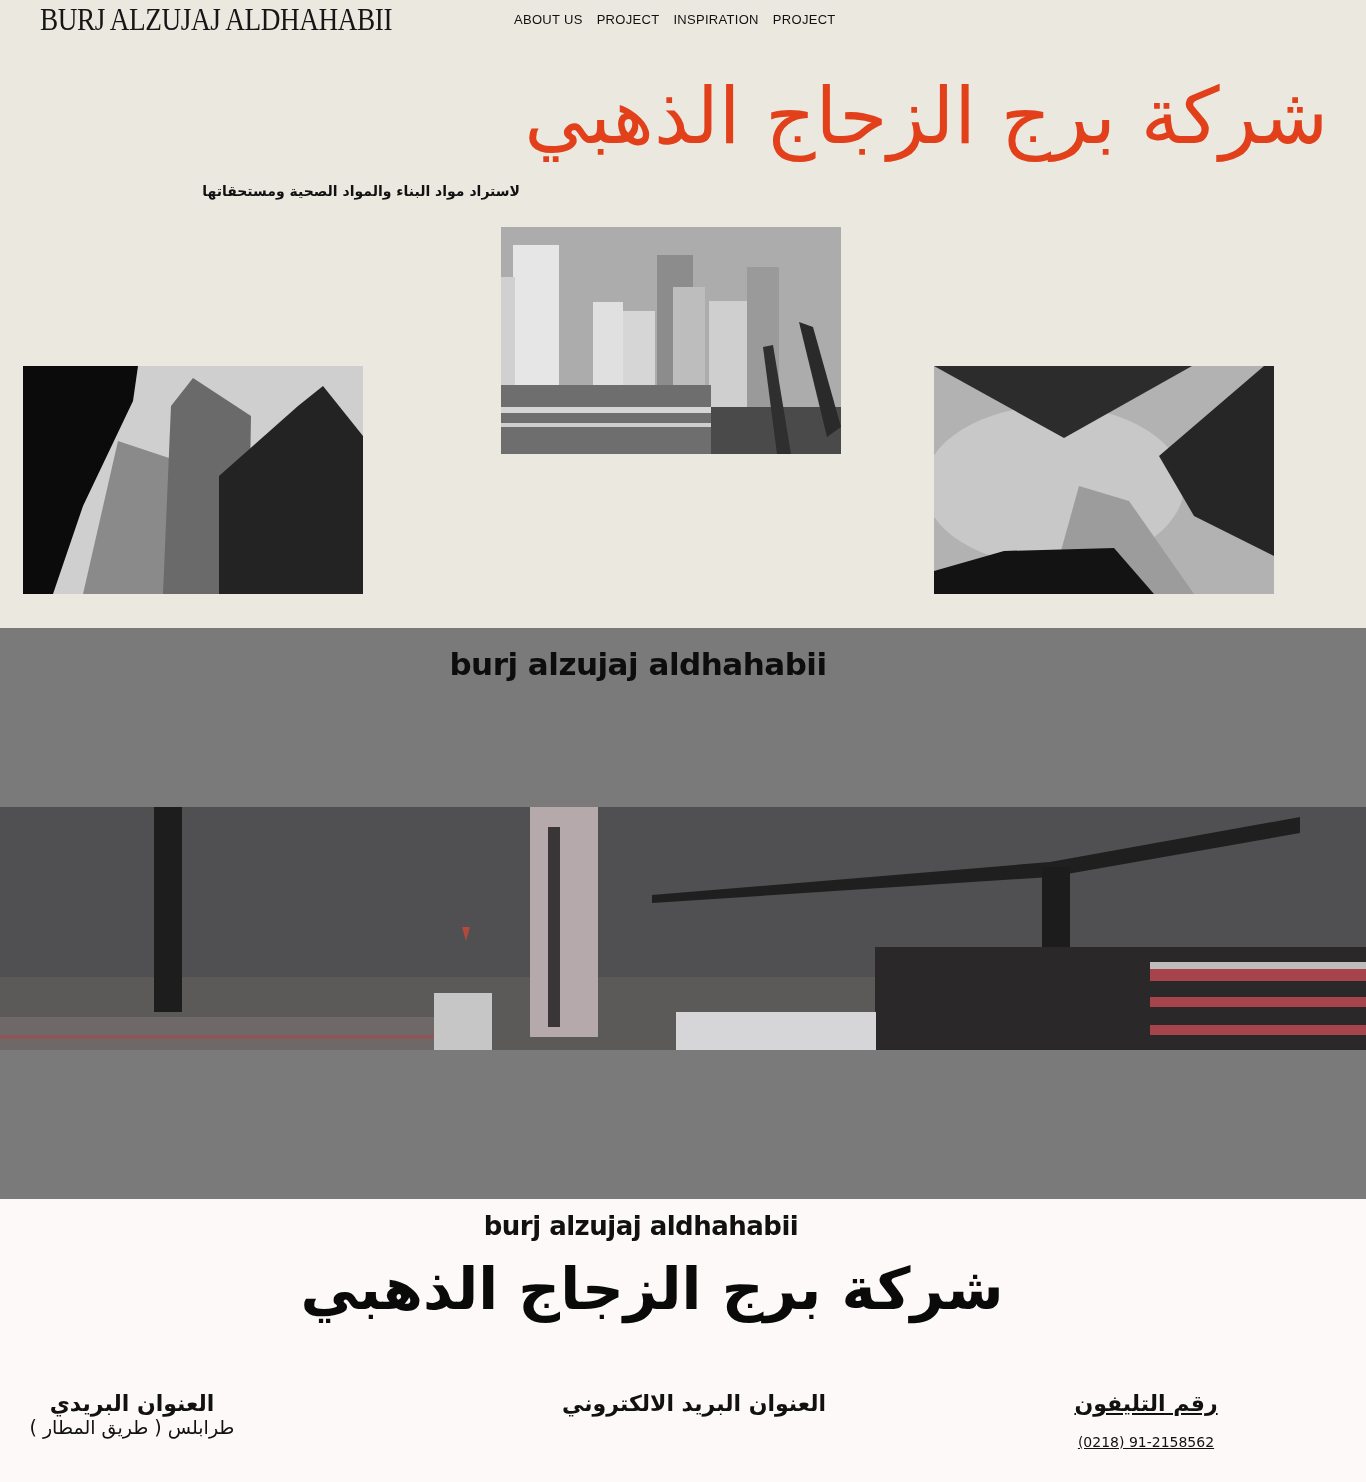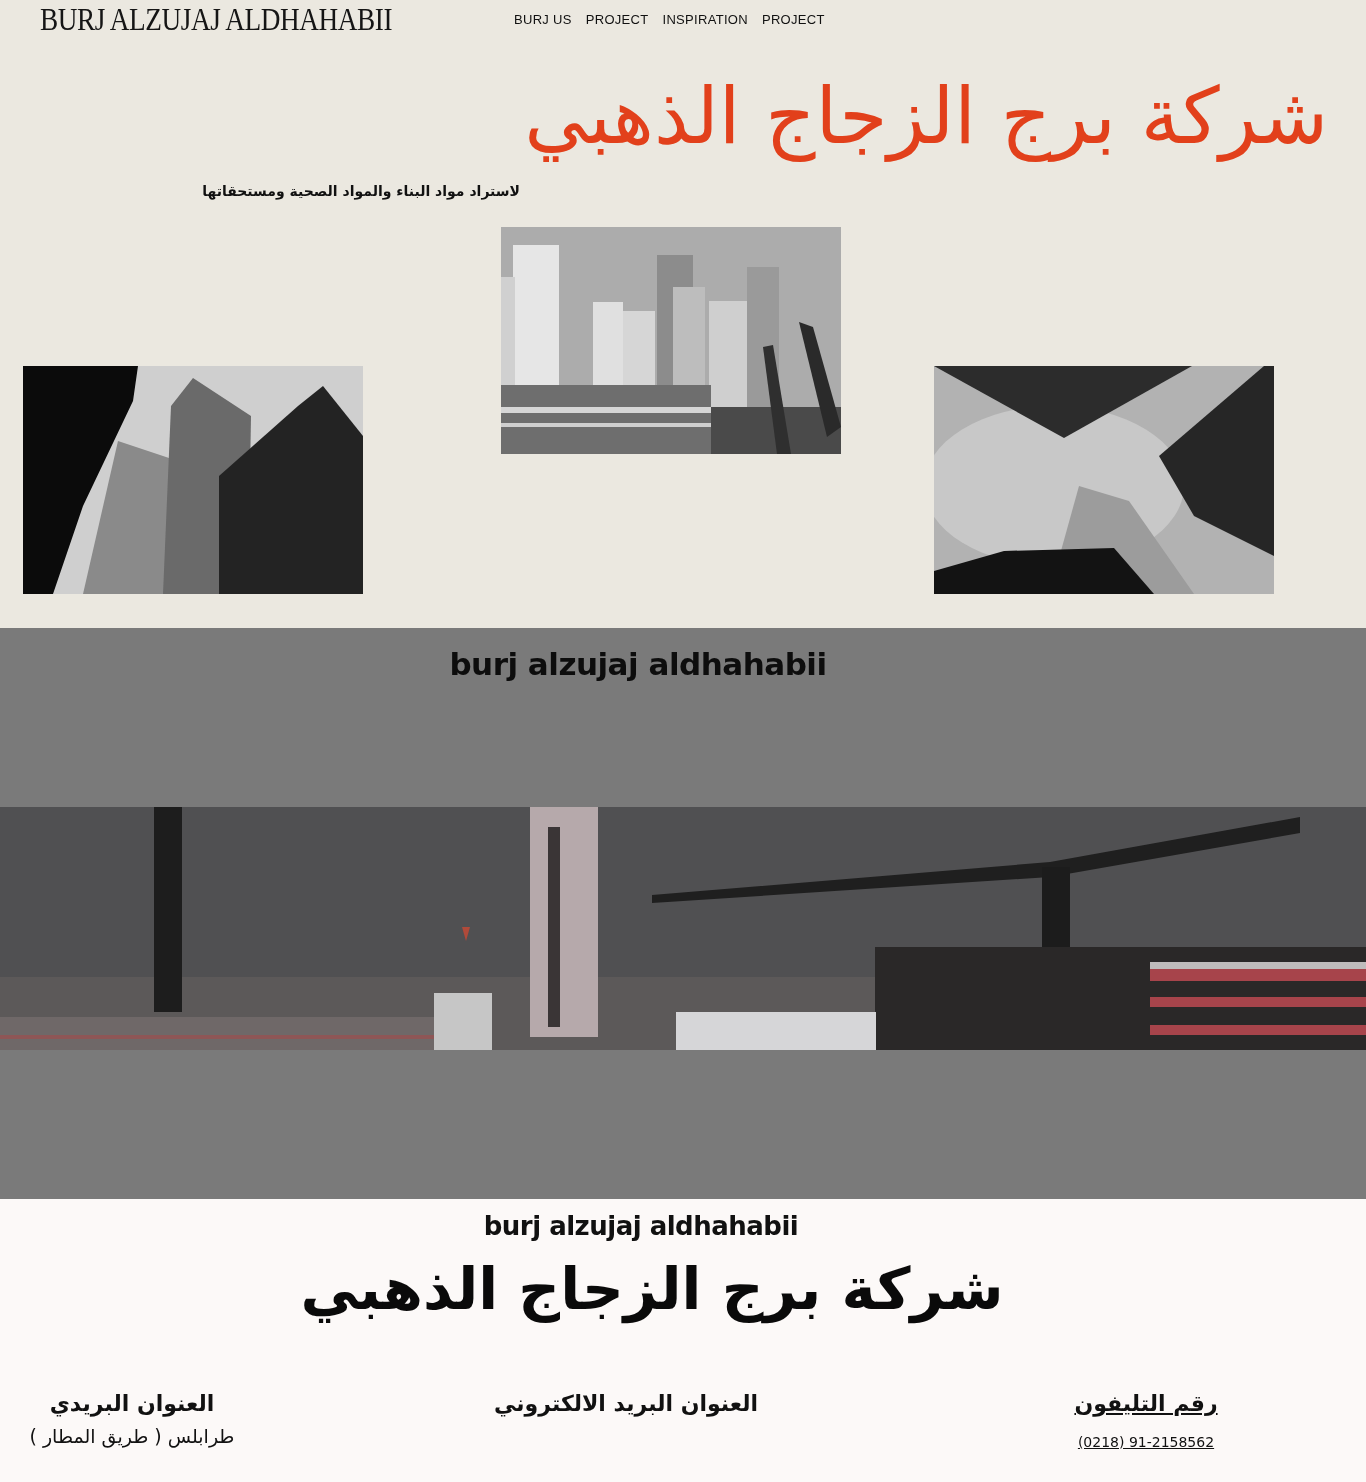--- a/index.html
+++ b/index.html
@@ -92,33 +92,33 @@
     .col { position: absolute; text-align: center; }
     .col .h {
       font-family: "DejaVu Sans", sans-serif; font-weight: bold;
       font-size: 22px; color: #111; direction: rtl; white-space: nowrap;
     }
     .col .v {
       font-family: "DejaVu Sans", sans-serif;
       font-size: 20px; color: #111; white-space: nowrap;
     }
     .col-mail { left: 2px; top: 192px; width: 260px; }
-    .col-mail .v { direction: rtl; margin-top: 9px; font-size: 19px; }
-    .col-email { left: 426px; top: 192px; width: 400px; }
+    .col-mail .v { direction: rtl; margin-top: 0; font-size: 19px; }
+    .col-email { left: 426px; top: 192px; width: 400px; text-align: right; }
     .col-email .v { margin-top: 18px; }
     .col-phone { left: 1006px; top: 192px; width: 280px; text-decoration: underline; }
     .col-phone .v { margin-top: 18px; font-size: 14px; }
   </style>
 </head>
 <body>
 
 <section class="hero">
   <div class="brand">BURJ ALZUJAJ ALDHAHABII</div>
   <nav class="nav">
-    <a href="#">BURJ US</a>
+    <a href="#">ABOUT US</a>
     <a href="#">PROJECT</a>
     <a href="#">INSPIRATION</a>
     <a href="#">PROJECT</a>
   </nav>
 
   <h1 class="hero-title">شركة برج الزجاج الذهبي</h1>
   <h2 class="hero-sub">لاستراد مواد البناء والمواد الصحية ومستحقاتها</h2>
 
   <div class="photo photo-center">
     <svg width="340" height="227" viewBox="0 0 340 227">

